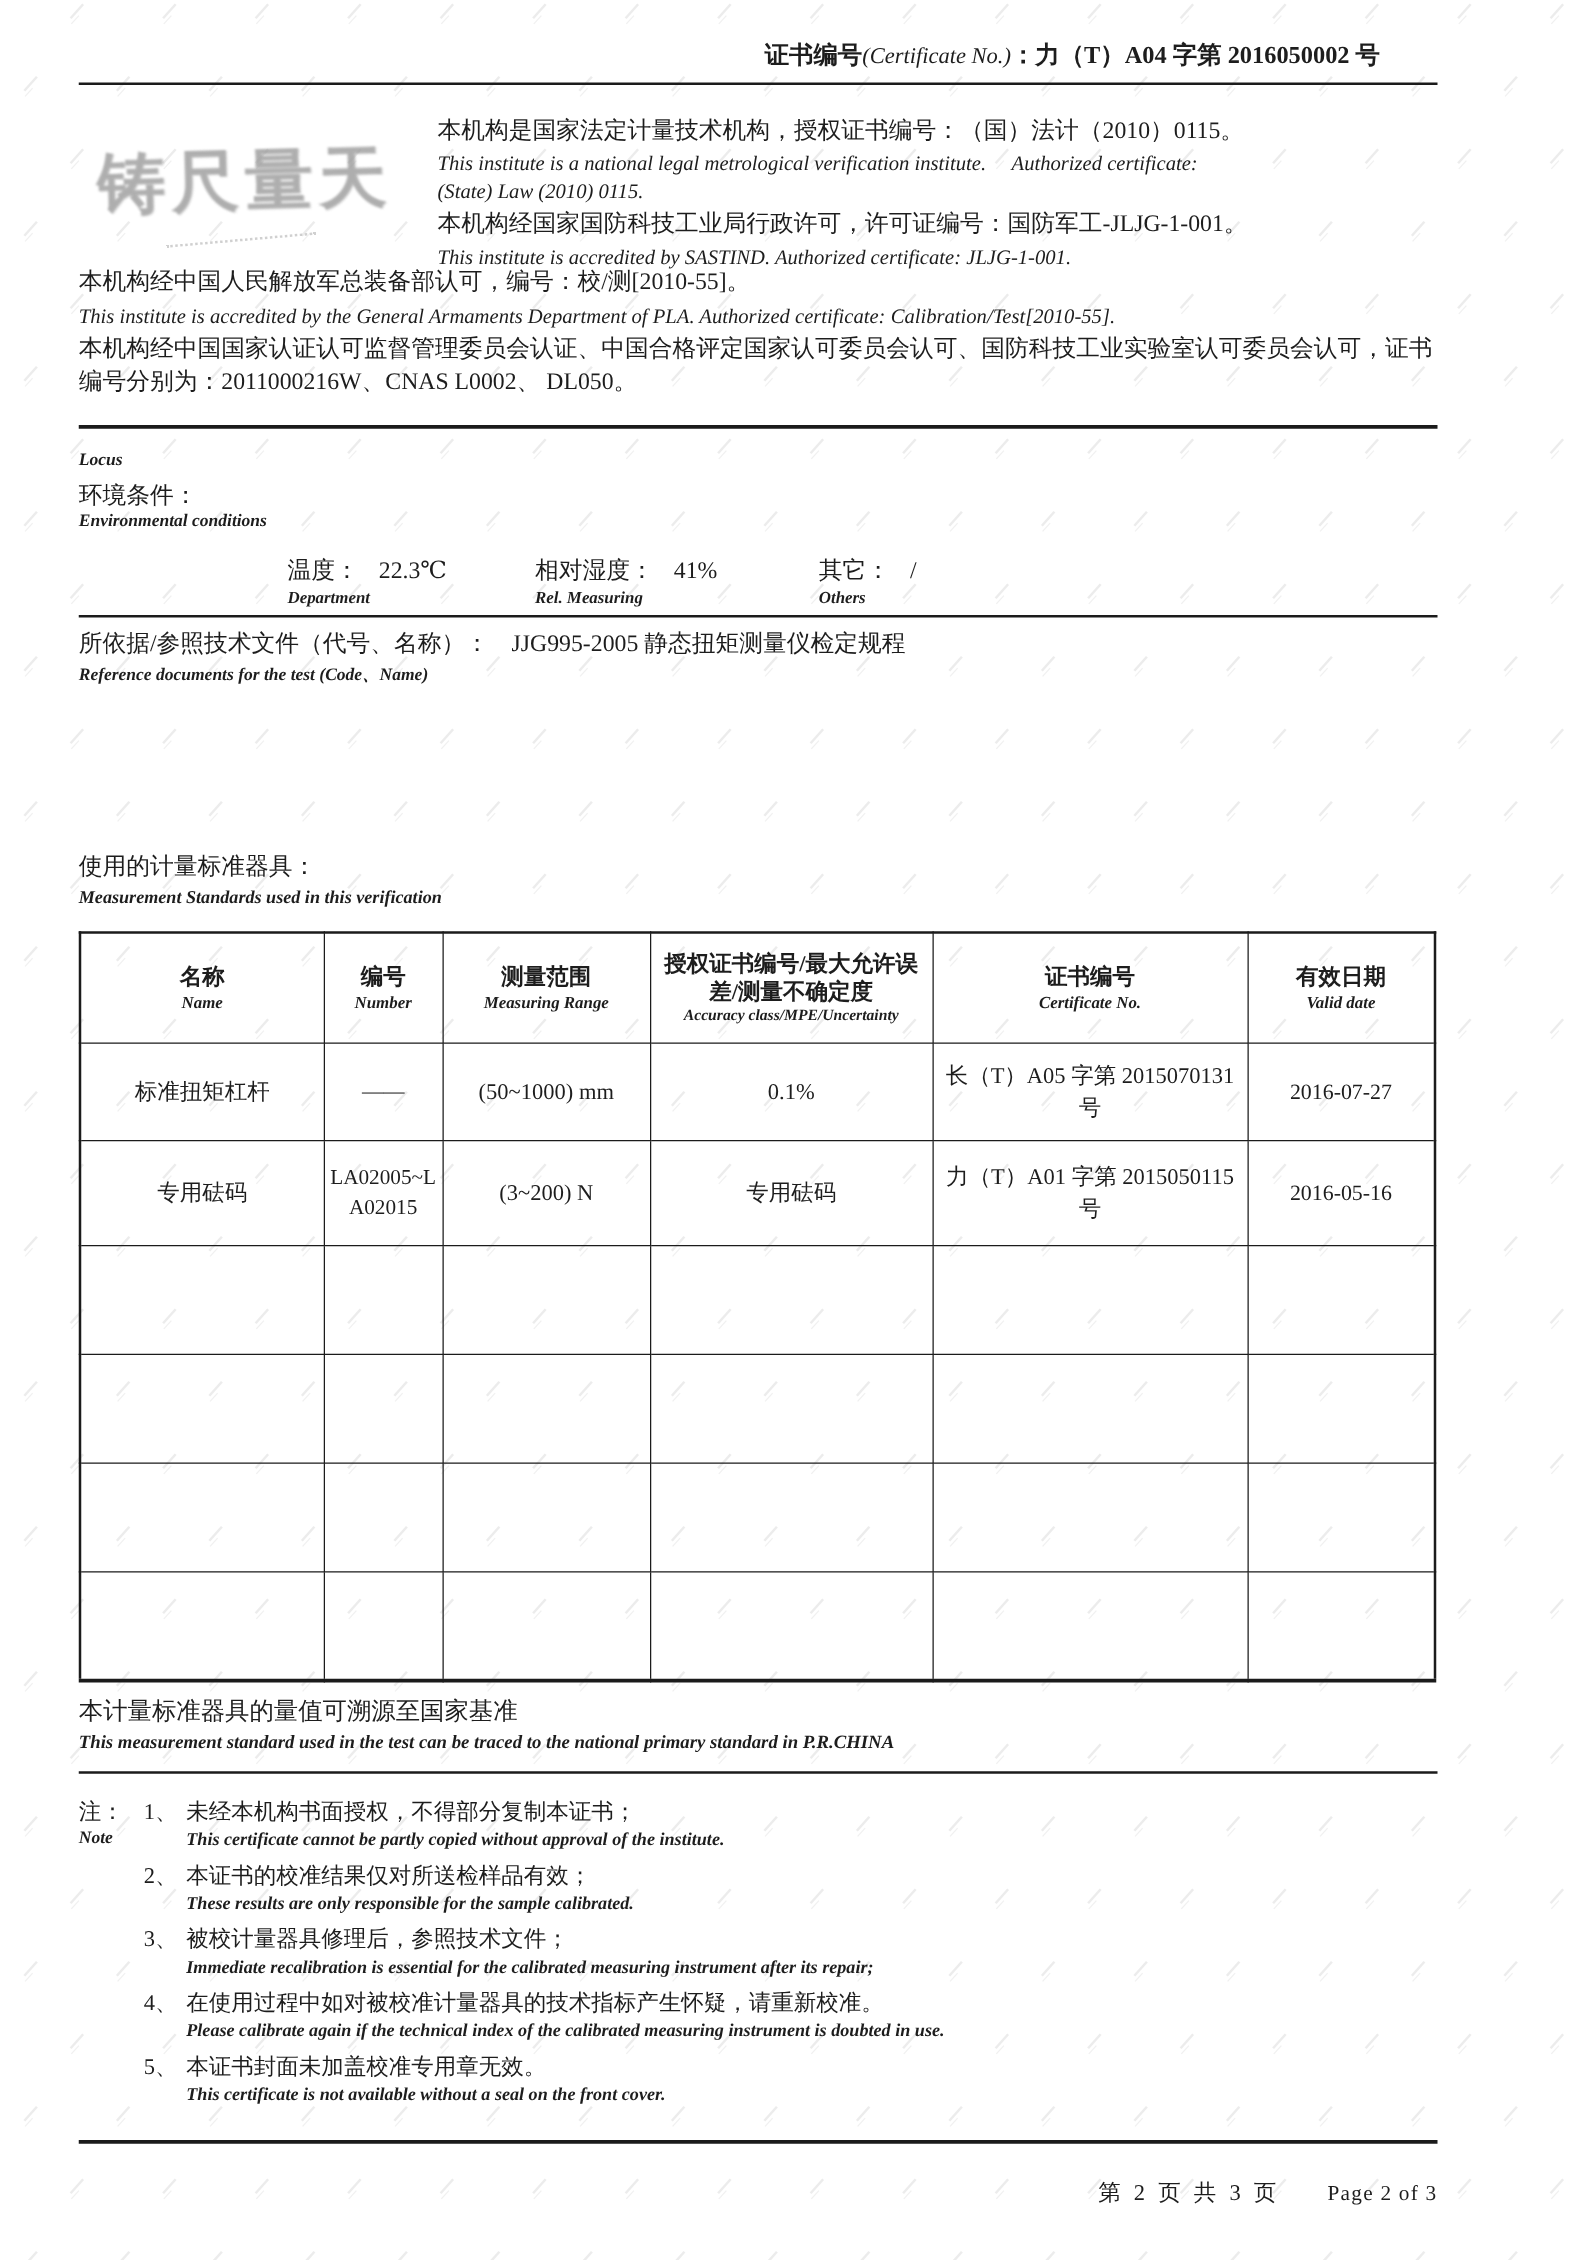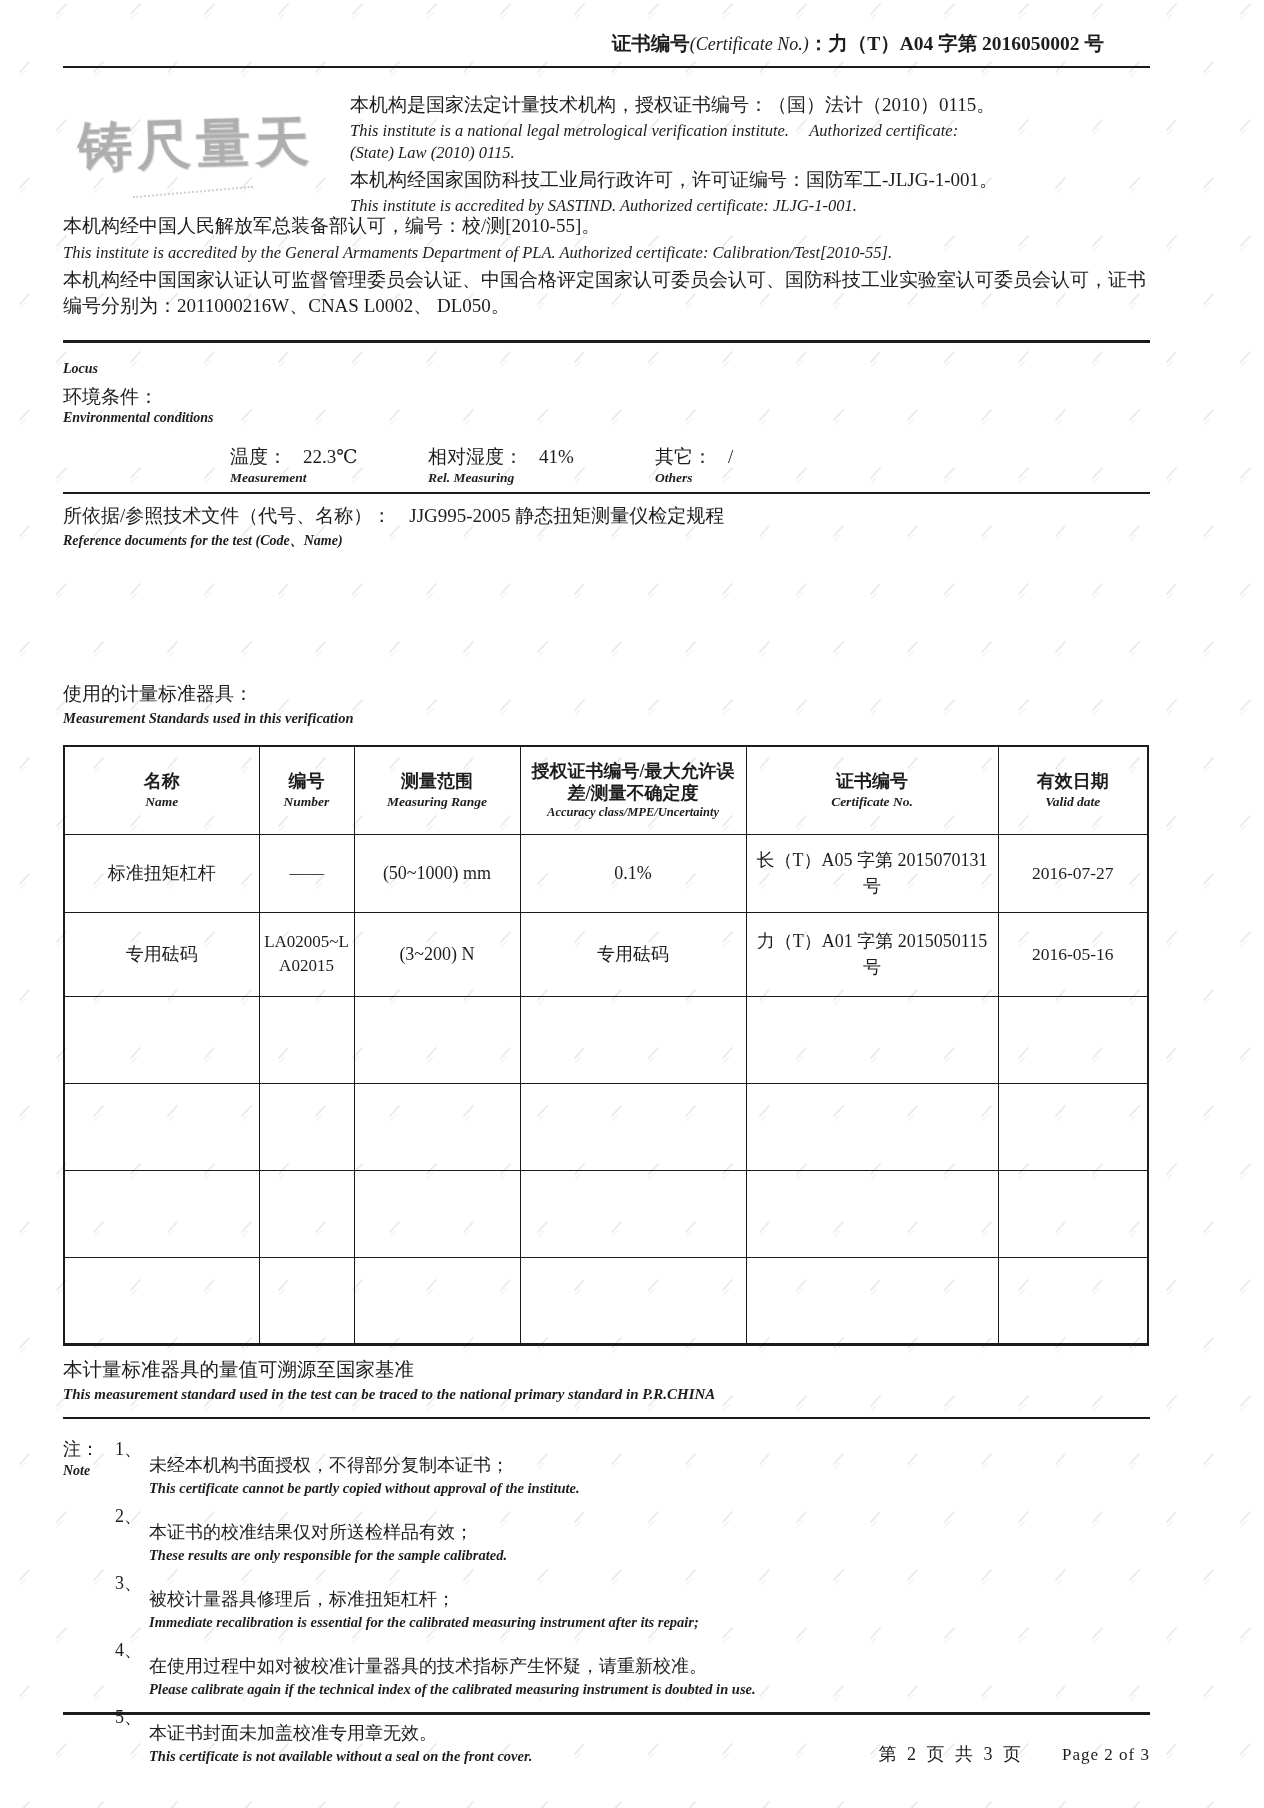--- a/index.html
+++ b/index.html
@@ -80,21 +80,21 @@
   .trace{top:1357px;}
   .trace .cn{font-size:19.5px;}
   .trace .sub{font-size:15px;margin-top:3px;}
   
   .notes{top:1437px;}
   .note-label{position:absolute;left:0;top:0;width:52px;}
   .note-label .cn{font-size:18px;}
   .note-items{margin-left:52px;}
   .note-item{display:flex;margin-bottom:6px;}
   .note-num{width:34px;flex:0 0 34px;font-size:18px;line-height:24px;}
-  .note-cn{font-size:18px;line-height:24px;margin-top:16px;}
+  .note-cn{font-size:18px;line-height:24px;}
   .note-en{font-weight:bold;font-style:italic;font-size:14.5px;line-height:20px;margin-top:1px;}
   
   .pageinfo{top:1742px;text-align:right;}
   .pageinfo .pcn{font-size:18px;letter-spacing:3px;}
   .pageinfo .pen{font-size:17px;margin-left:34px;letter-spacing:1px;}
 </style>
 </head>
 <body>
 
 <div id="page">
@@ -670,21 +670,21 @@
   <div class="rule r2"></div>
 
   <div class="blk locus">
     <div class="sub">Locus</div>
     <div class="cn">环境条件：</div>
     <div class="sub">Environmental conditions</div>
   </div>
   <div class="blk envrow">
     <div class="env-item env-t">
       <div class="cn"><span>温度：</span><span class="env-val">22.3℃</span></div>
-      <div class="sub">Measurement</div>
+      <div class="sub">Department</div>
     </div>
     <div class="env-item env-h">
       <div class="cn"><span>相对湿度：</span><span class="env-val">41%</span></div>
       <div class="sub">Rel. Measuring</div>
     </div>
     <div class="env-item env-o">
       <div class="cn"><span>其它：</span><span class="env-val">/</span></div>
       <div class="sub">Others</div>
     </div>
   </div>
@@ -813,21 +813,21 @@
       <div class="note-item">
         <span class="note-num">2、</span>
         <div>
             <div class="note-cn">本证书的校准结果仅对所送检样品有效；</div>
              <div class="note-en">These results are only responsible for the sample calibrated.</div>
           </div>
       </div>
       <div class="note-item">
         <span class="note-num">3、</span>
         <div>
-            <div class="note-cn">被校计量器具修理后，标准扭矩杠杆；</div>
+            <div class="note-cn">被校计量器具修理后，参照技术文件；</div>
              <div class="note-en">Immediate recalibration is essential for the calibrated measuring instrument after its repair;</div>
           </div>
       </div>
       <div class="note-item">
         <span class="note-num">4、</span>
         <div>
             <div class="note-cn">在使用过程中如对被校准计量器具的技术指标产生怀疑，请重新校准。</div>
              <div class="note-en">Please calibrate again if the technical index of the calibrated measuring instrument is doubted in use.</div>
           </div>
       </div>

